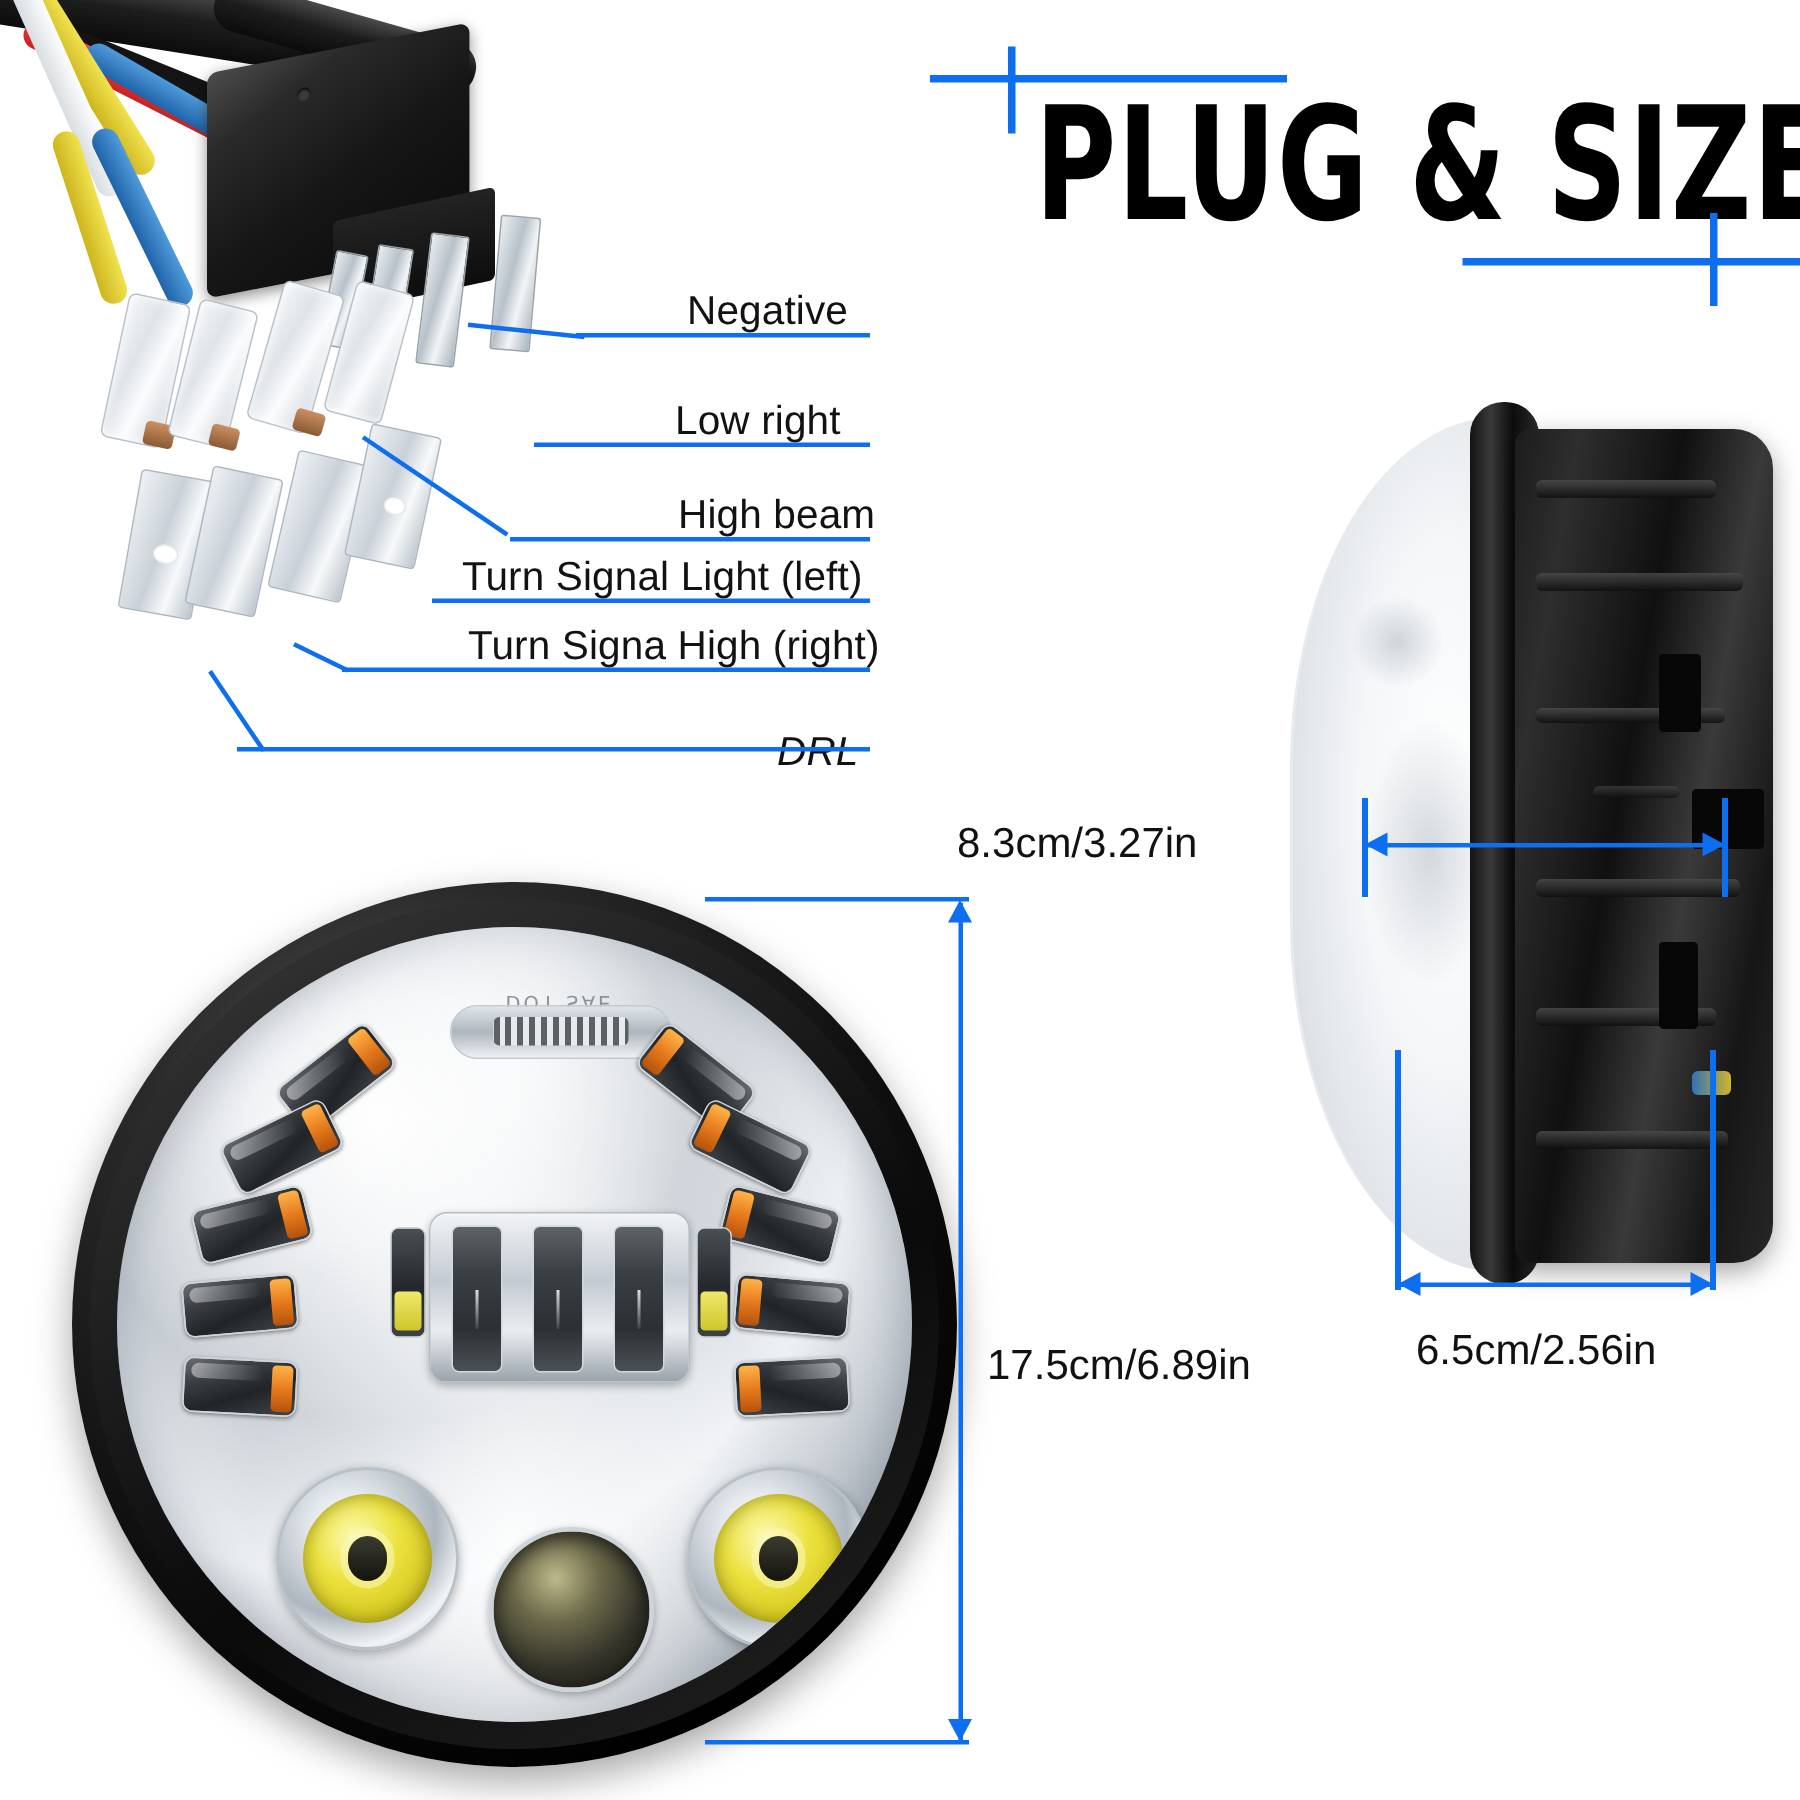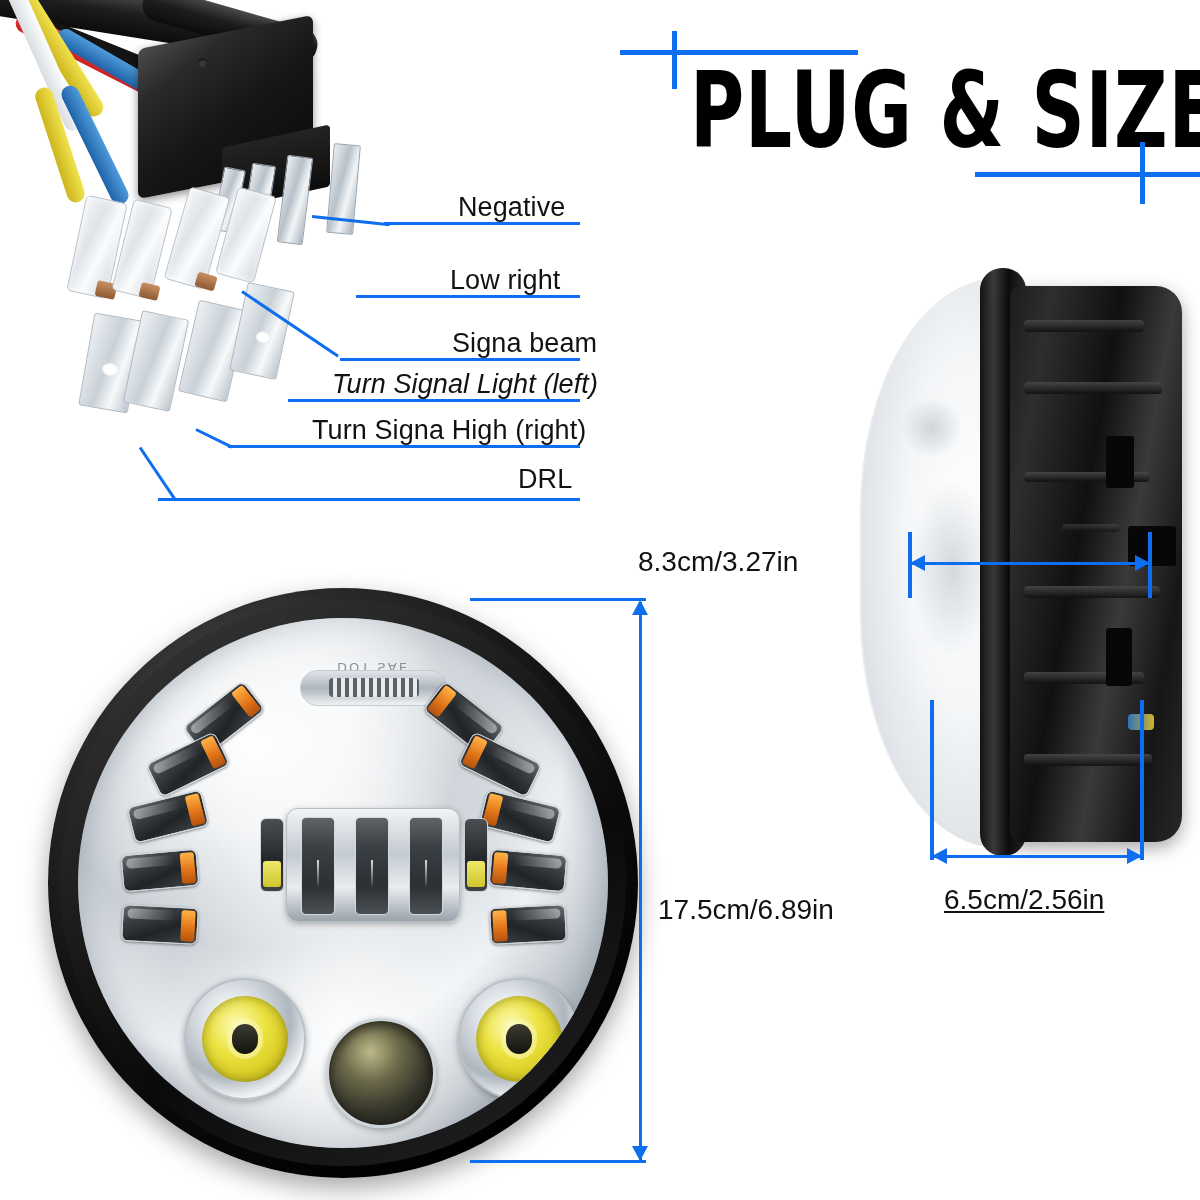--- a/index.html
+++ b/index.html
@@ -200,32 +200,32 @@
 
   <div>
 
     <span class="lbl" style="left:458px;top:194px;">Negative</span>
     <div class="leader-h blue" style="left:384px;top:222px;width:196px;"></div>
     <div class="leader-d blue" style="left:312px;top:215px;width:78px;transform:rotate(6deg);"></div>
 
     <span class="lbl" style="left:450px;top:267px;">Low right</span>
     <div class="leader-h blue" style="left:356px;top:295px;width:224px;"></div>
 
-    <span class="lbl" style="left:452px;top:330px;">Signa beam</span>
+    <span class="lbl" style="left:452px;top:330px;">High beam</span>
     <div class="leader-h blue" style="left:340px;top:358px;width:240px;"></div>
     <div class="leader-d blue" style="left:242px;top:290px;width:116px;transform:rotate(34deg);"></div>
 
-    <span class="lbl" style="left:332px;top:371px;font-style:italic;">Turn Signal Light (left)</span>
+    <span class="lbl" style="left:308px;top:371px;">Turn Signal Light (left)</span>
     <div class="leader-h blue" style="left:288px;top:399px;width:292px;"></div>
 
     <span class="lbl" style="left:312px;top:417px;">Turn Signa High (right)</span>
     <div class="leader-h blue" style="left:228px;top:445px;width:352px;"></div>
     <div class="leader-d blue" style="left:196px;top:428px;width:40px;transform:rotate(26deg);"></div>
 
-    <span class="lbl" style="left:518px;top:466px;">DRL</span>
+    <span class="lbl" style="left:518px;top:488px;font-style:italic;">DRL</span>
     <div class="leader-h blue" style="left:158px;top:498px;width:422px;"></div>
     <div class="leader-d blue" style="left:140px;top:446px;width:64px;transform:rotate(56deg);"></div>
   </div>
 
   <div id="headlight-front">
     <div class="hl-rim"></div>
     <div class="hl-rim2"></div>
     <div class="hl-chrome">
       <div class="hl-inner-shade"></div>
 
@@ -333,21 +333,21 @@
     <div class="arrow arrow-l" style="left:910px;top:555px;"></div>
     <div class="arrow arrow-r" style="left:1135px;top:555px;"></div>
   </div>
 
   <div>
     <div class="dim-line" style="left:930px;top:700px;width:4px;height:160px;"></div>
     <div class="dim-line" style="left:1140px;top:700px;width:4px;height:160px;"></div>
     <div class="dim-line" style="left:934px;top:855px;width:208px;height:3px;"></div>
     <div class="arrow arrow-l" style="left:932px;top:848px;"></div>
     <div class="arrow arrow-r" style="left:1127px;top:848px;"></div>
-    <div class="dim-text" style="left:944px;top:886px;text-decoration:underline;">6.5cm/2.56in</div>
+    <div class="dim-text" style="left:944px;top:886px;">6.5cm/2.56in</div>
   </div>
 
   <div>
     <div class="dim-line" style="left:470px;top:598px;width:176px;height:3px;"></div>
     <div class="dim-line" style="left:470px;top:1160px;width:176px;height:3px;"></div>
     <div class="dim-line" style="left:639px;top:602px;width:3px;height:558px;"></div>
     <div class="arrow arrow-u" style="left:632px;top:600px;"></div>
     <div class="arrow arrow-d" style="left:632px;top:1146px;"></div>
     <div class="dim-text" style="left:658px;top:896px;">17.5cm/6.89in</div>
   </div>

